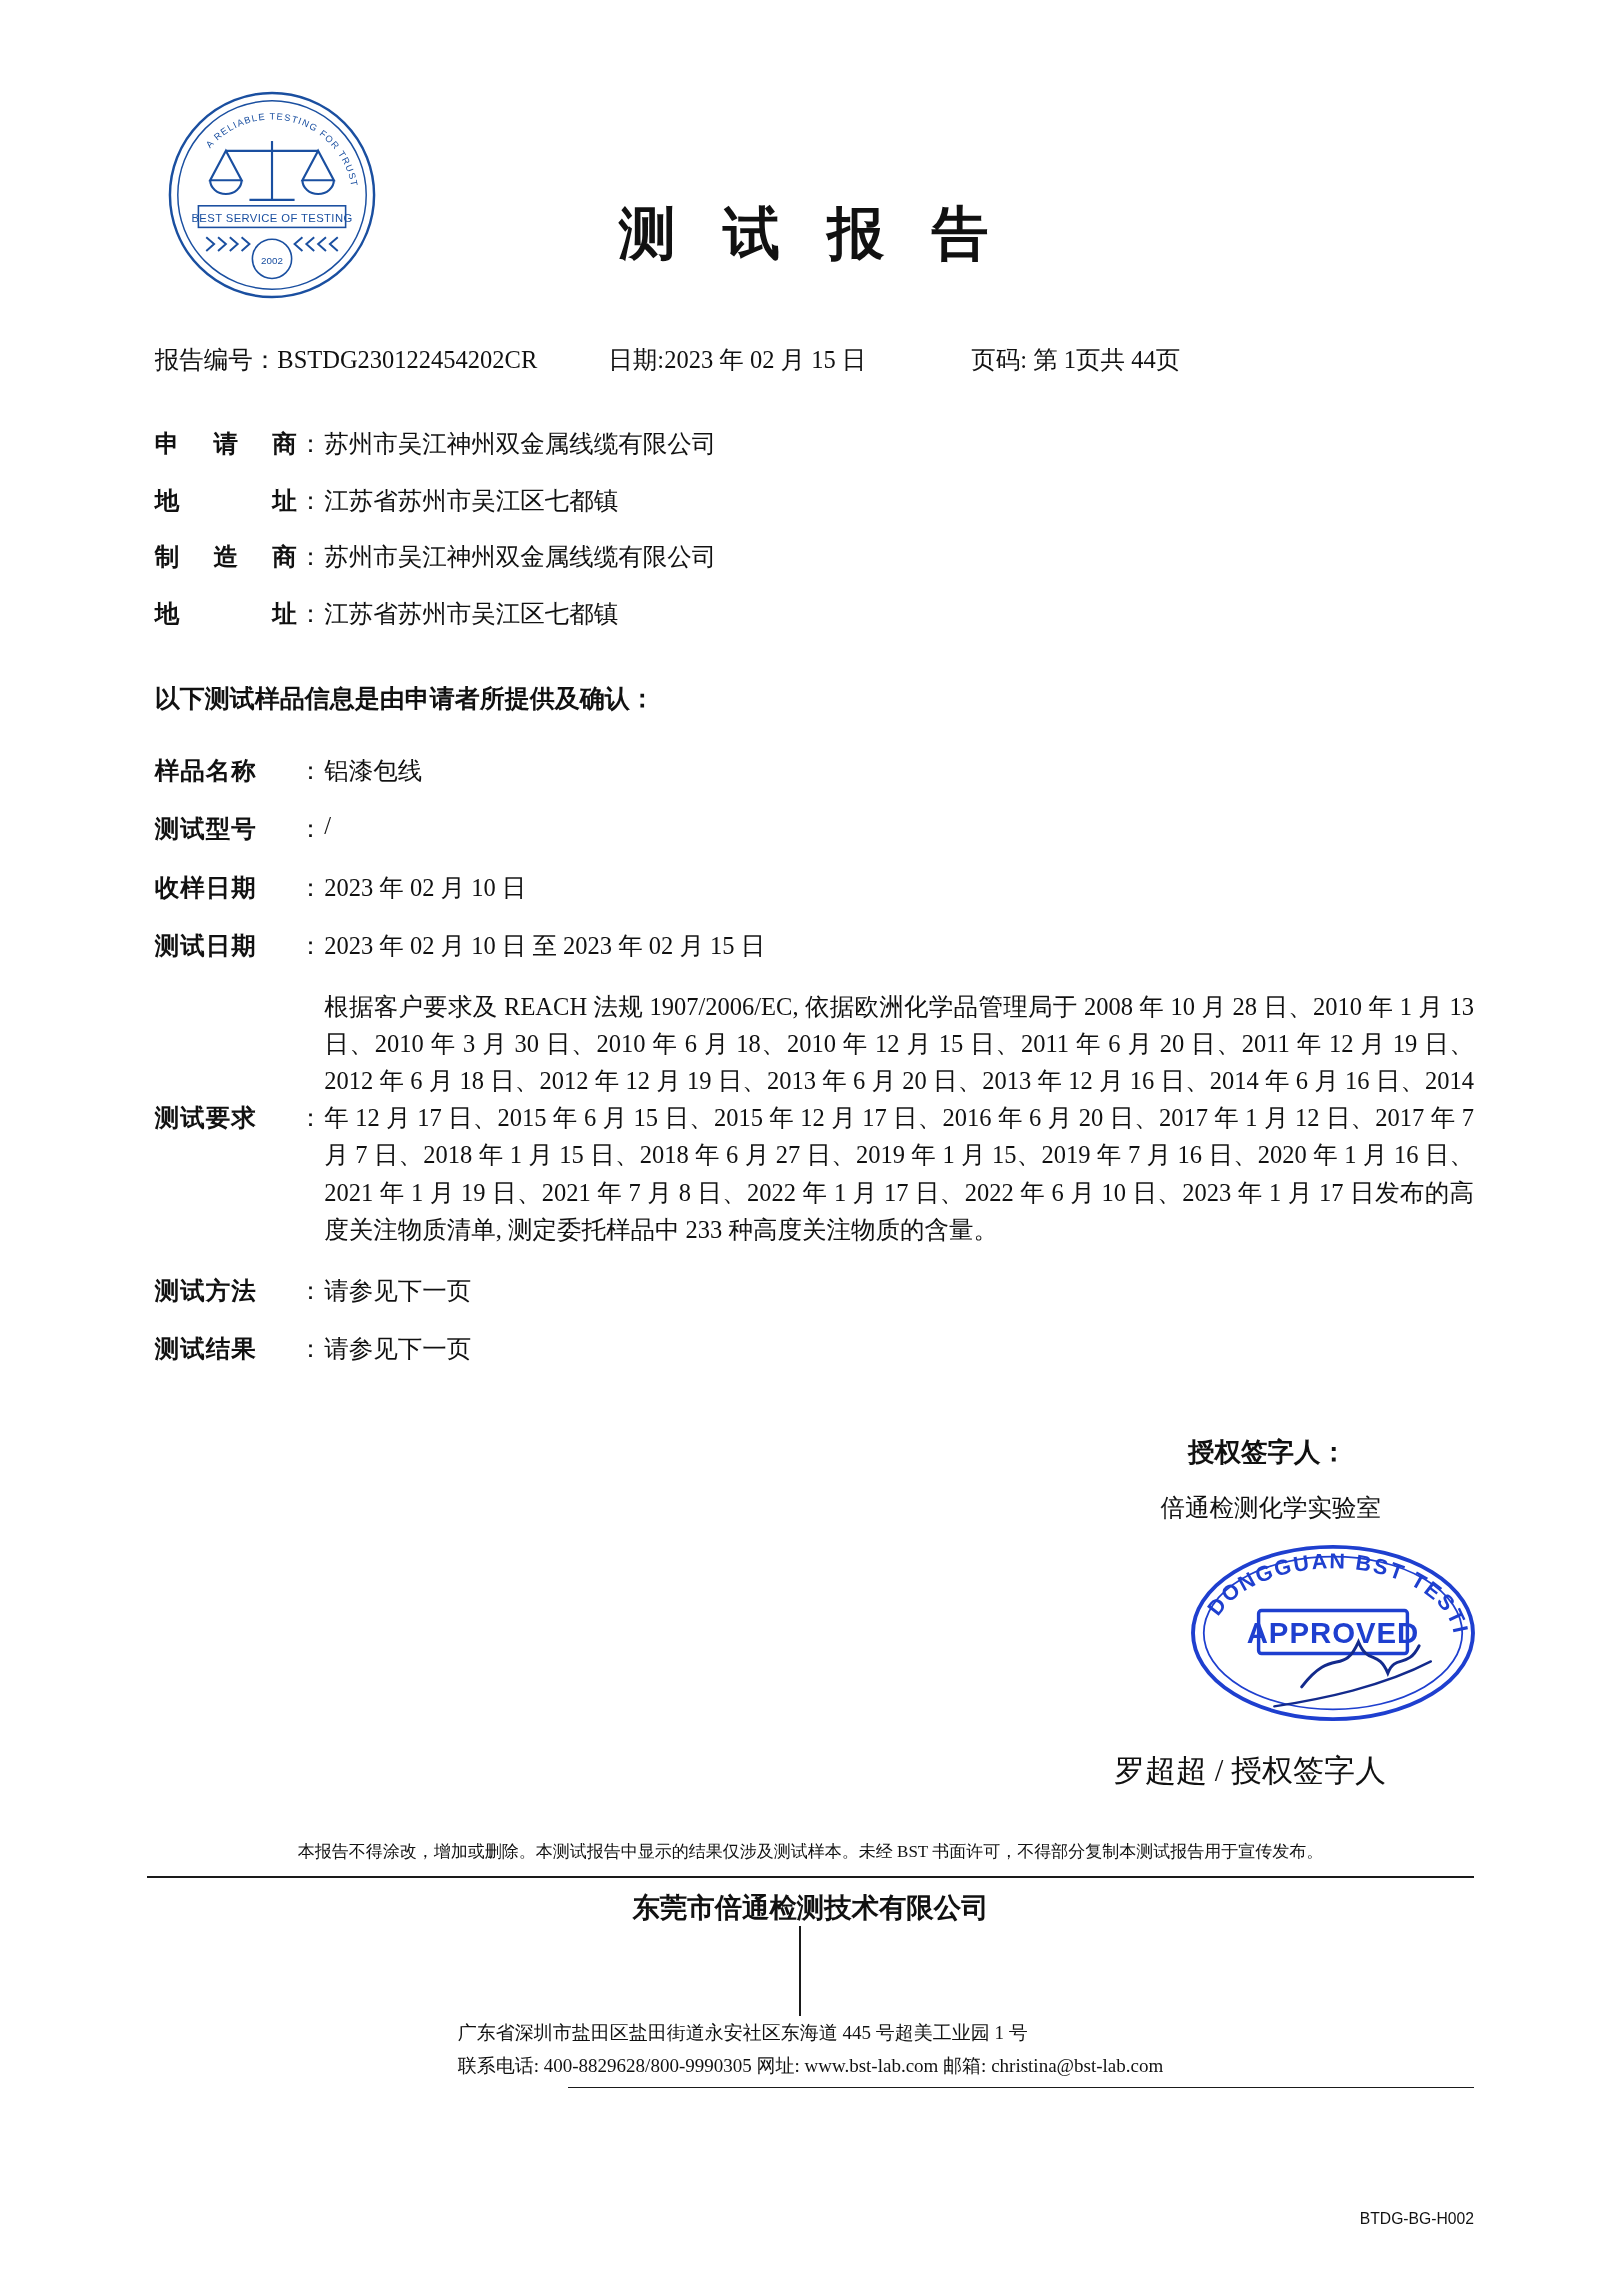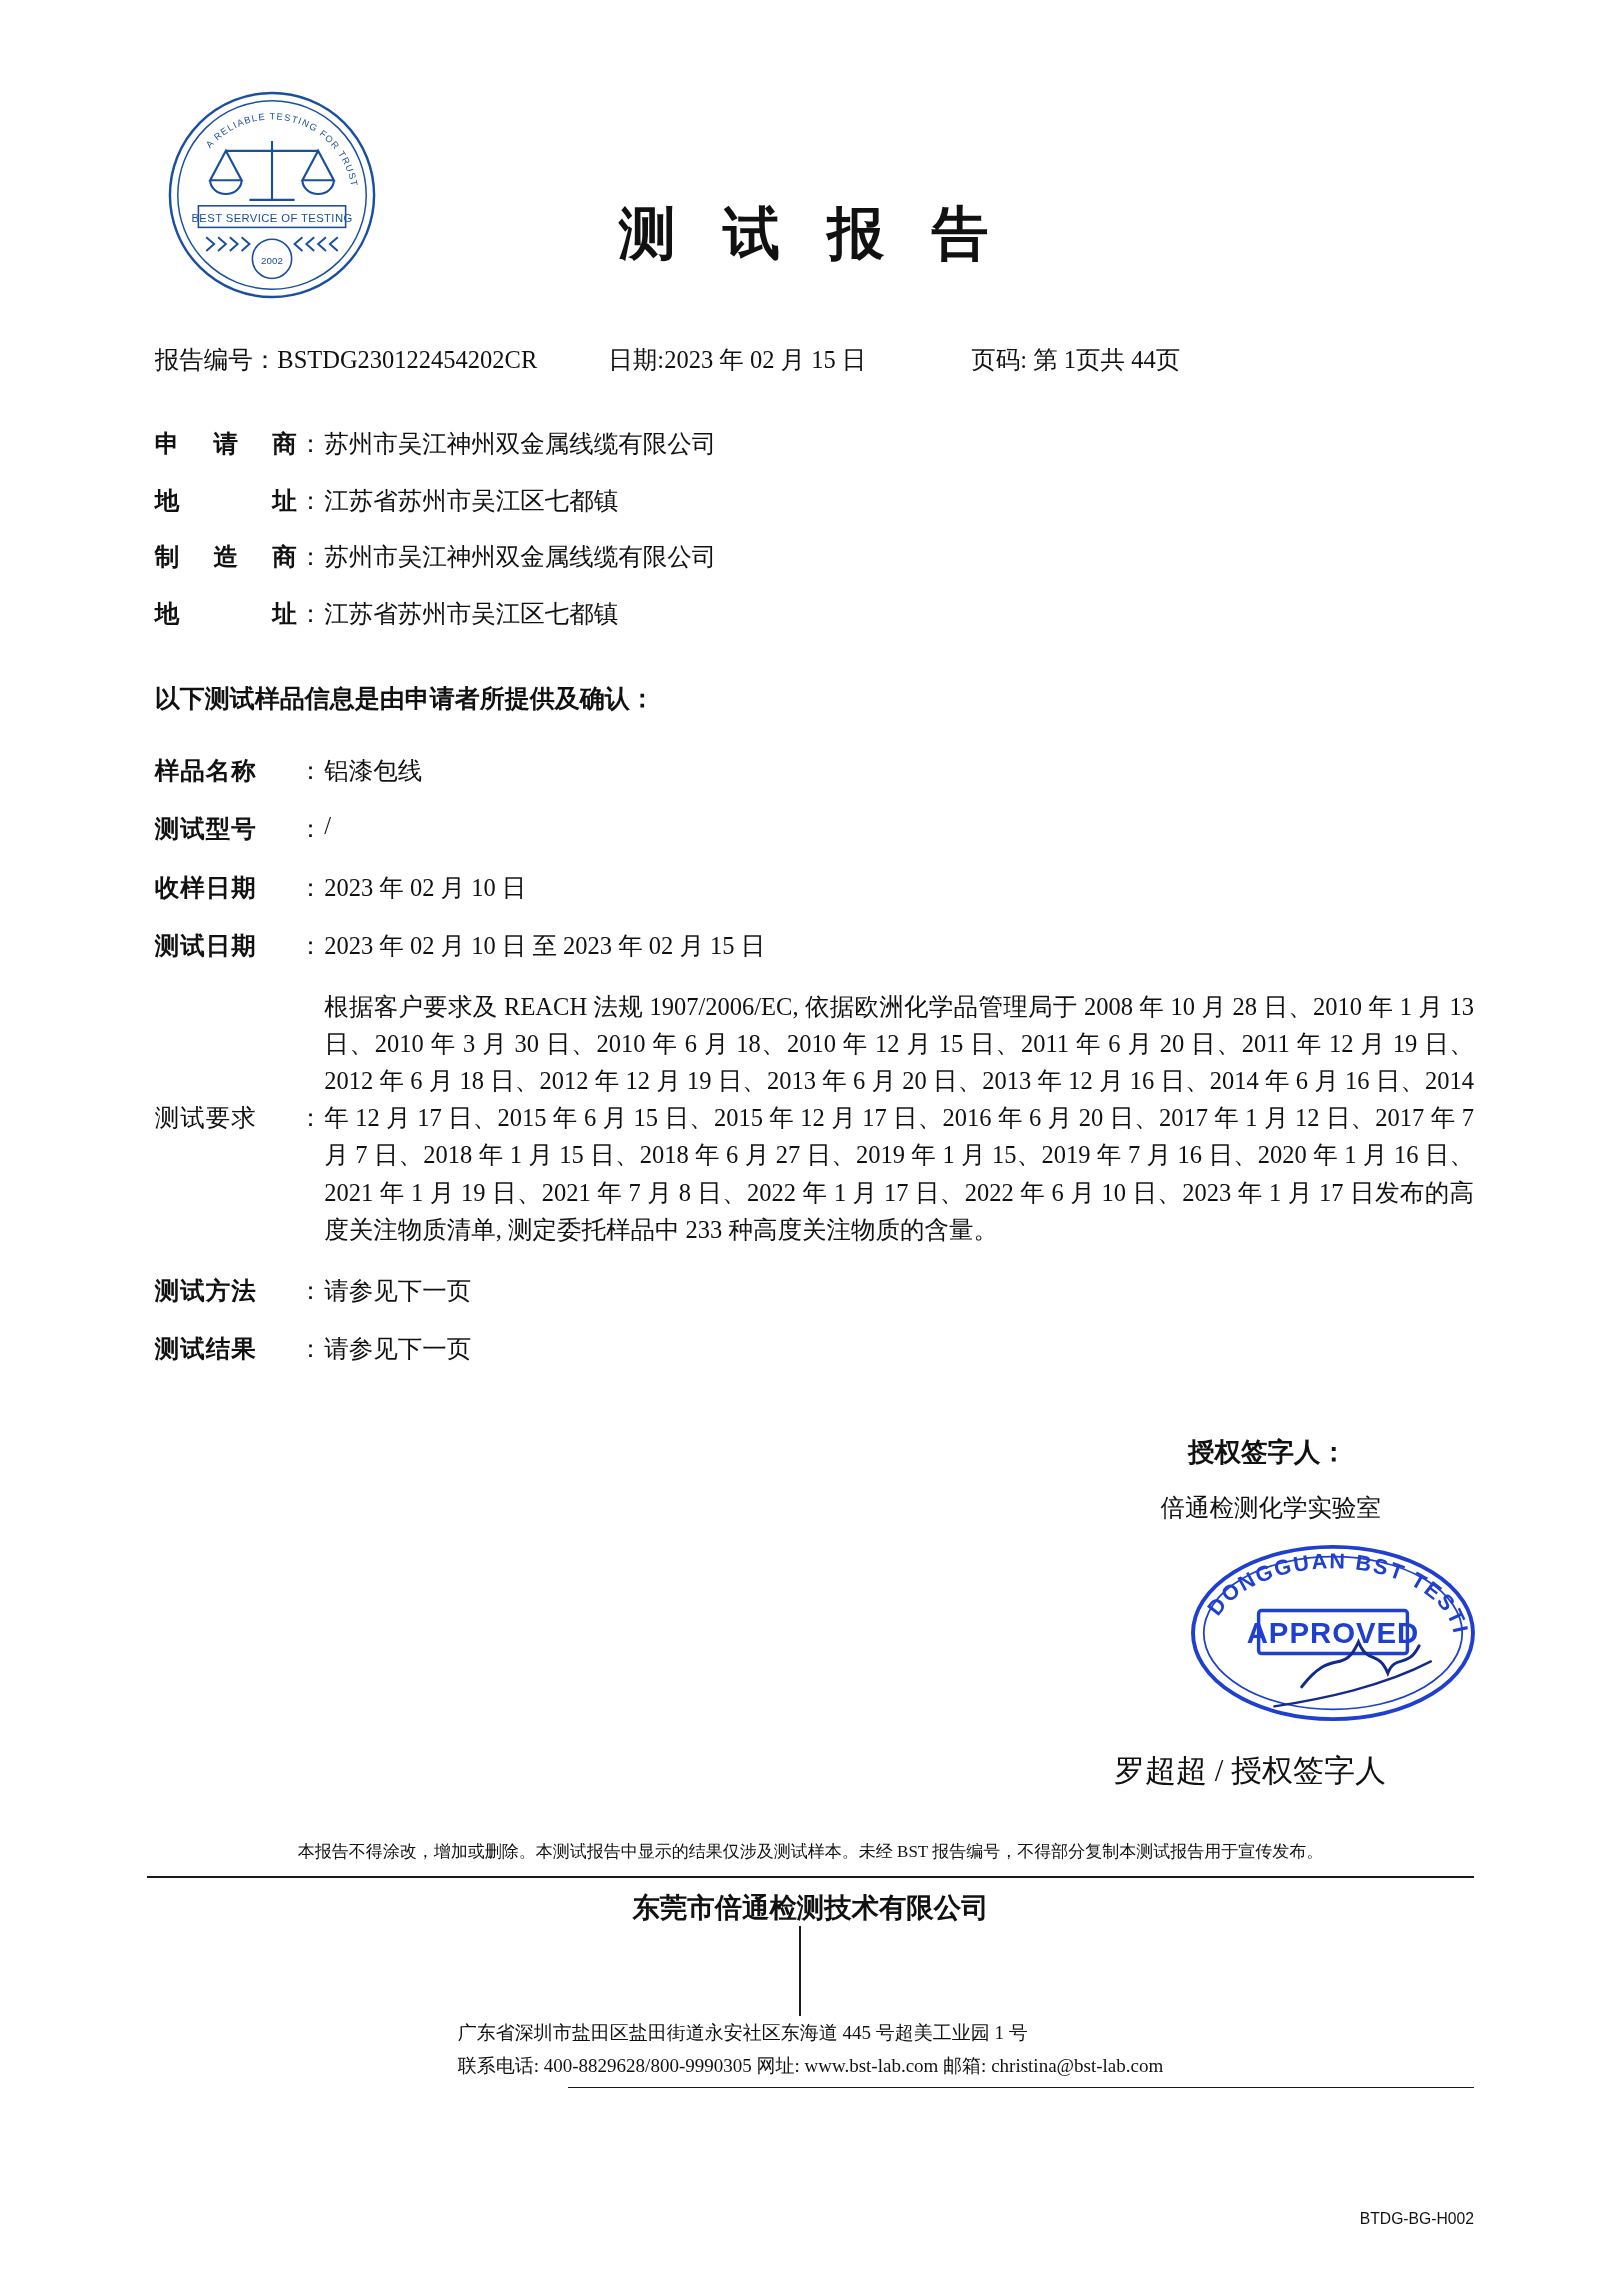--- a/index.html
+++ b/index.html
@@ -112,21 +112,21 @@
     width: 27.4px;
     flex: none;
     text-align: center;
   }
   .sample-value { flex: 1; }
 
   .req-line { align-items: center; }
   .req-label {
     width: 142px;
     flex: none;
-    font-weight: normal;
+    font-weight: bold;
     letter-spacing: 1px;
   }
   .req-text {
     flex: 1;
     line-height: 1.52;
     text-align: justify;
   }
 
   
   .sign-area {
@@ -365,21 +365,21 @@
         <rect x="74" y="72" width="152" height="44" rx="3" fill="none" stroke="#1e3fcf" stroke-width="3.5"></rect>
         <text x="150" y="105" text-anchor="middle" font-size="30" fill="#1e3fcf" font-family="Liberation Sans, sans-serif" font-weight="bold" letter-spacing="1">APPROVED</text>
         <path d="M 118 150 C 150 108 160 140 176 104 C 186 128 196 112 206 136 C 214 116 226 132 238 108" fill="none" stroke="#132a8c" stroke-width="3" stroke-linecap="round"></path>
         <path d="M 90 170 C 140 162 200 150 250 124" fill="none" stroke="#132a8c" stroke-width="2.4" stroke-linecap="round"></path>
       </svg>
     </div>
 
     <div class="sign-name">罗超超 / 授权签字人</div>
   </div>
 
-  <div class="footer-note">本报告不得涂改，增加或删除。本测试报告中显示的结果仅涉及测试样本。未经 BST 报告编号，不得部分复制本测试报告用于宣传发布。</div>
+  <div class="footer-note">本报告不得涂改，增加或删除。本测试报告中显示的结果仅涉及测试样本。未经 BST 书面许可，不得部分复制本测试报告用于宣传发布。</div>
   <div class="footer-rule"></div>
 
   <div class="footer-main">
     <div class="footer-company">东莞市倍通检测技术有限公司</div>
     <div class="footer-divider"></div>
     <div class="footer-contact">
       <div>广东省深圳市盐田区盐田街道永安社区东海道 445 号超美工业园 1 号</div>
       <div>联系电话: 400-8829628/800-9990305 网址: www.bst-lab.com 邮箱: christina@bst-lab.com</div>
     </div>
   </div>

